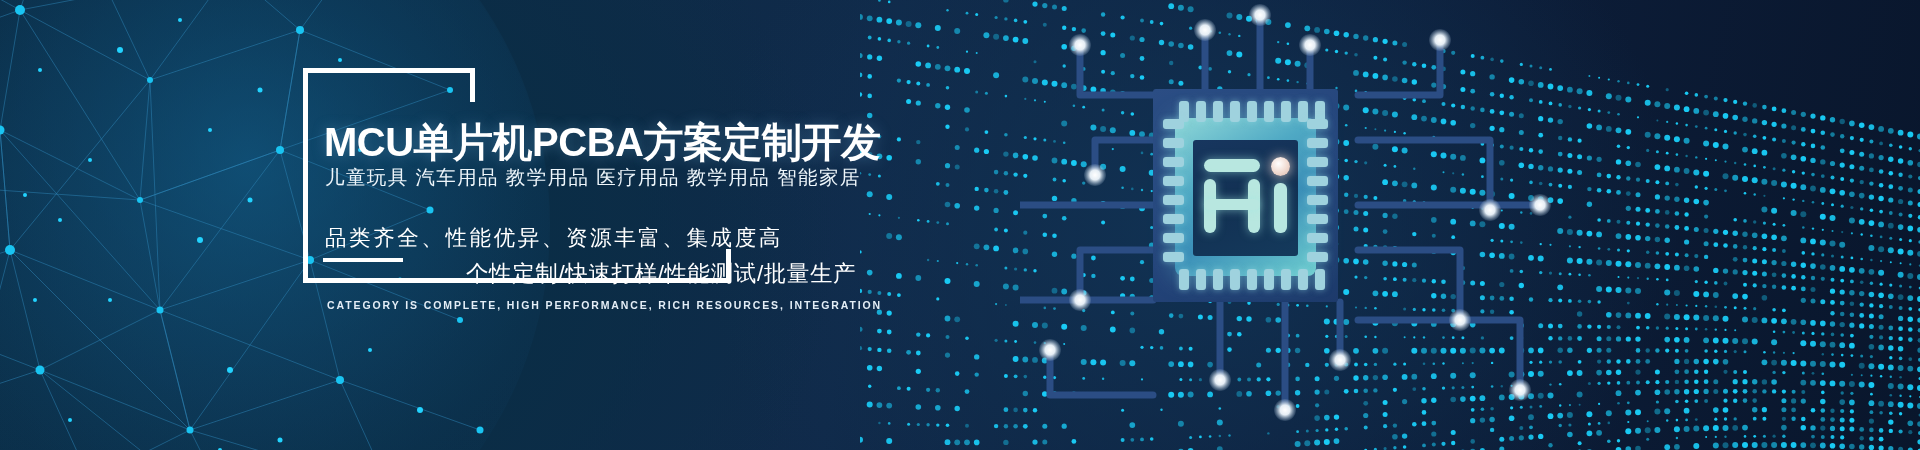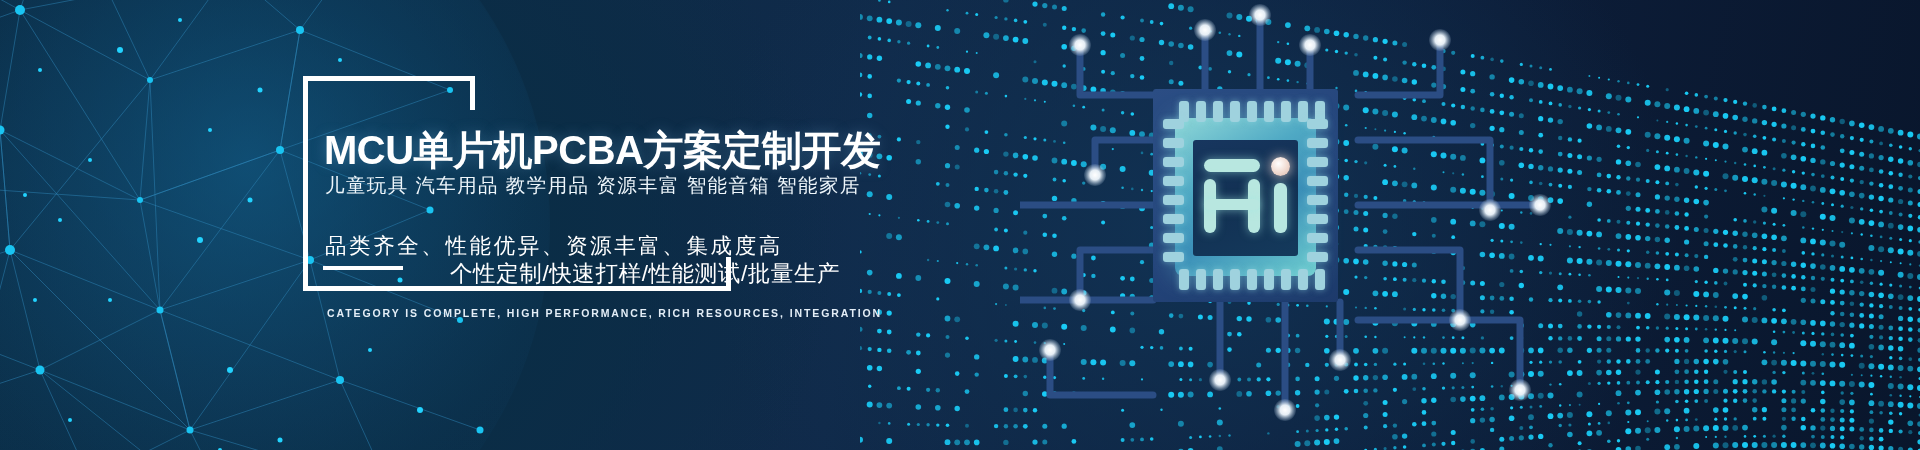--- a/index.html
+++ b/index.html
@@ -62,21 +62,21 @@
   .lg-top   { left:6px;  top:0;   width:56px; height:13px; border-radius:7px; }
   .lg-left  { left:6px;  top:20px;width:12px; height:54px; }
   .lg-right { left:50px; top:20px;width:12px; height:54px; }
   .lg-mid   { left:6px;  top:40px;width:56px; height:11px; }
   .lg-i     { left:76px; top:24px;width:13px; height:50px; }
   .lg-dot   { left:73px; top:-2px;width:19px; height:19px; border-radius:50%;
               background:radial-gradient(circle at 40% 35%,#fff 0%,#f0d9cf 55%,#d9b9ad 100%);
               box-shadow:0 0 12px rgba(255,230,215,.85); }
 
   
-  #textblock{ position:absolute; left:303px; top:76px; width:560px; height:215px;padding-left:44px; }
+  #textblock{ position:absolute; left:303px; top:68px; width:560px; height:215px;padding-left:44px; }
   .frame-l{ position:absolute; left:0; top:0; width:5px; height:215px; background:#fff; }
   .frame-t{ position:absolute; left:0; top:0; width:172px; height:5px; background:#fff; }
   .frame-b{ position:absolute; left:0; bottom:0; width:428px; height:5px; background:#fff; }
   .frame-r{ position:absolute; left:423px; bottom:0; width:5px; height:34px; background:#fff; }
   .frame-tr{ position:absolute; left:167px; top:0; width:5px; height:34px; background:#fff; }
   .dash{ position:absolute; left:20px; bottom:21px; width:80px; height:4px; background:#fff; }
 
   .t-title{
     position:absolute; left:21px; top:47px;
     font-size:40px; font-weight:bold; color:#ffffff;
@@ -92,21 +92,21 @@
   .t-cats.r2{ top:124px; }
   .t-feat{
     position:absolute; left:22px; top:155px;
     font-size:21.5px; color:#ffffff; letter-spacing:2.6px; white-space:nowrap;
   }
   .t-en{
     position:absolute; left:24px; top:189px;
     font-size:10.5px; color:#e4eef7; letter-spacing:1.9px; white-space:nowrap; font-weight:bold;margin-top:42px;
   }
   .t-slogan{
-    position:absolute; left:450px; top:258px;
+    position:absolute; left:466px; top:258px;
     font-size:22.5px; color:#ffffff; letter-spacing:0.6px; white-space:nowrap;
   }
 </style>
 </head>
 <body>
 
 <div id="banner">
 
   <div id="globe">
     <svg width="790" height="790" viewBox="0 0 790 790">
@@ -2317,20 +2317,20 @@
 
   <div id="textblock">
     <div class="frame-l"></div>
     <div class="frame-t"></div>
     <div class="frame-tr"></div>
     <div class="frame-b"></div>
     <div class="frame-r"></div>
     <div class="dash"></div>
 
     <div class="t-title">MCU单片机PCBA方案定制开发</div>
-    <div class="t-cats r1">儿童玩具  汽车用品  教学用品  资源丰富  智能音箱  智能家居</div>
+    <div class="t-cats r1">儿童玩具  汽车用品  教学用品  医疗用品  教学用品  智能家居</div>
     <div class="t-feat">品类齐全、性能优异、资源丰富、集成度高</div>
     <div class="t-en">CATEGORY IS COMPLETE, HIGH PERFORMANCE, RICH RESOURCES, INTEGRATION</div>
   </div>
 
   <div class="t-slogan">个性定制/快速打样/性能测试/批量生产</div>
 
 </div>
 
 </body></html>

